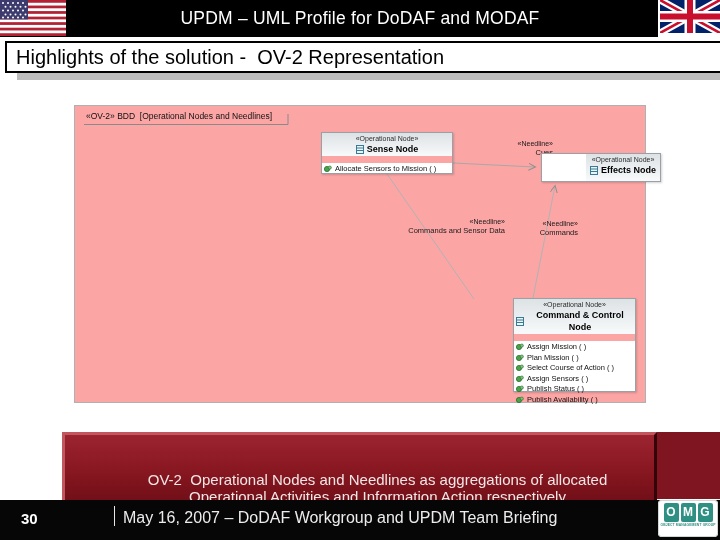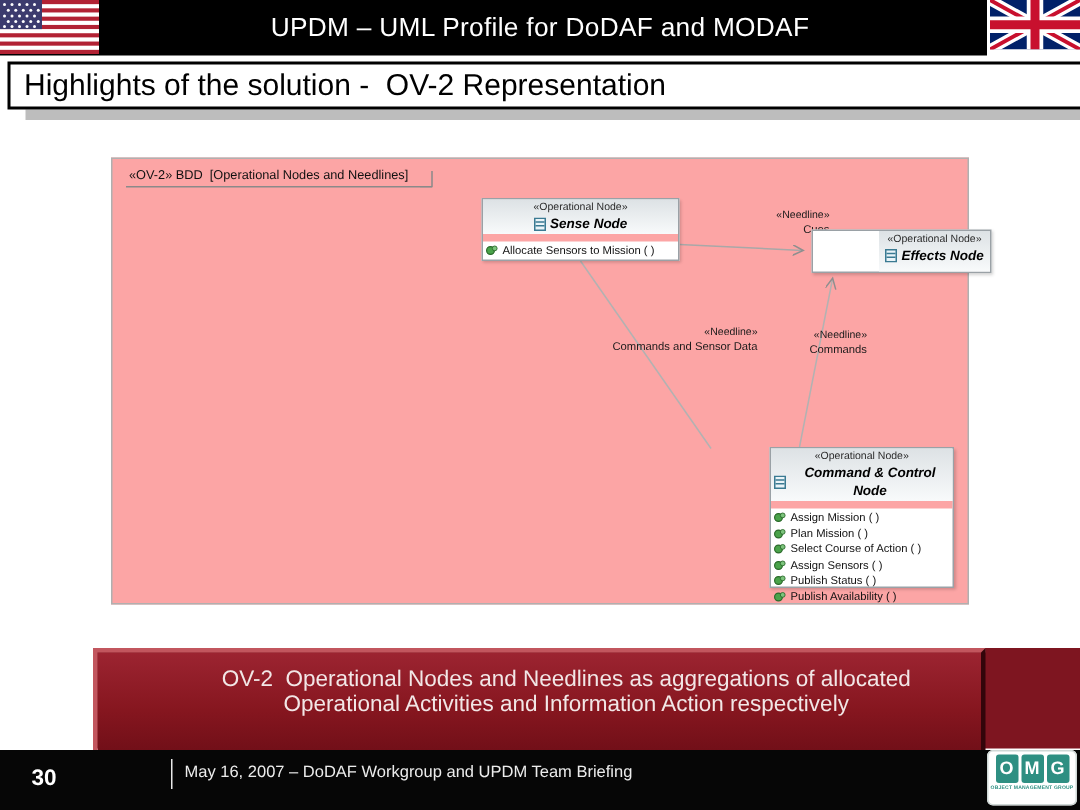--- a/index.html
+++ b/index.html
@@ -1,21 +1,21 @@
 <!DOCTYPE html>
 <html><head>
 <meta charset="utf-8">
 <style>
   html,body { margin:0; padding:0; background:#888; }
   .slide {
     position:relative; width:720px; height:540px; background:#ffffff;
     overflow:hidden; font-family:"Liberation Sans", sans-serif;
   }
   .abs { position:absolute; }
-  .pre { white-space:pre; }
+  .pre { white-space:pre;margin-top:27px; }
 
   
   .header-bar { left:0; top:0; width:658px; height:37px; background:#000; }
   .header-title {
     position:absolute; left:70px; right:8px; top:0; height:37px; line-height:37px;
     color:#fff; font-size:17.5px; font-weight:normal; text-align:center; letter-spacing:0.2px;
   }
   .us-flag { left:0; top:0; }
   .uk-flag { left:660px; top:0; }
 
@@ -36,42 +36,42 @@
   .needline-label .st { font-size:7px;  line-height:9px; display:block; }
   .needline-label .nm { font-size:7.5px; line-height:10px; display:block; }
 
   .uml-node { background:#fff; border:1px solid #9aa1a6; box-shadow:1px 1px 2px rgba(0,0,0,0.18); }
   .uml-node .head {
     background:linear-gradient(#dde2e5, #f8fafb); text-align:center; padding:2px 2px 1px 2px;
   }
   .uml-node .stereo { font-size:7px; line-height:8px; color:#2a2a2a; display:block; }
   .uml-node .nm {
     font-size:9px; line-height:12px; font-weight:bold; color:#000;
-    display:flex; align-items:center; justify-content:center; gap:3px;font-style:italic;
-  }
-  .uml-node .ops { border-top:5px solid #fca5a5; padding:1px 2px;text-align:center; }
+    display:flex; align-items:center; justify-content:center; gap:3px;
+  }
+  .uml-node .ops { border-top:7px solid #fca5a5; padding:1px 2px;text-align:center; }
   .op-row { display:flex; align-items:center; gap:3px; font-size:7.5px; line-height:10.5px; color:#111; white-space:nowrap; }
   .icon-svg { flex:0 0 auto; }
 
   
   .caption-backdrop { left:62px; top:432px; width:658px; height:67px; background:#7e1520; }
   .caption-box {
     left:62px; top:432px; width:589px; height:61px;
     border:3px solid; border-color:#c2565e #33050a #33050a #c2565e;
     background:linear-gradient(180deg,#9c2431 0%, #86161f 55%, #6e0e17 100%);
     color:#f2e6e6; text-align:center; font-size:15px; line-height:17px; padding-top:9px;
     box-sizing:content-box;
   }
   .caption-box .cap-line { display:block;padding-left:36px; }
 
   
   .footer-bar { left:0; top:500px; width:720px; height:40px; background:#060606; }
   .page-number { left:21px; top:10px; color:#fff; font-size:15px; font-weight:bold; }
   .footer-divider { left:114px; top:6px; width:1px; height:20px; background:#e8e8e8; }
-  .footer-text { left:123px; top:9px; color:#ececec; font-size:11px; }
+  .footer-text { left:123px; top:9px; color:#ececec; font-size:16px; }
 
   .omg-logo {
     left:658px; top:0px; width:60px; height:37px; background:#fff; border-radius:4px;
     box-shadow:0 0 0 1px #cfd8d6 inset; text-align:center;
   }
   .omg-tiles { display:flex; justify-content:center; gap:2px; padding-top:3px; }
   .omg-tile {
     width:15px; height:19px; background:#2e8f82; color:#fff; border-radius:2px;
     font-size:12px; font-weight:bold; line-height:19px;
   }

